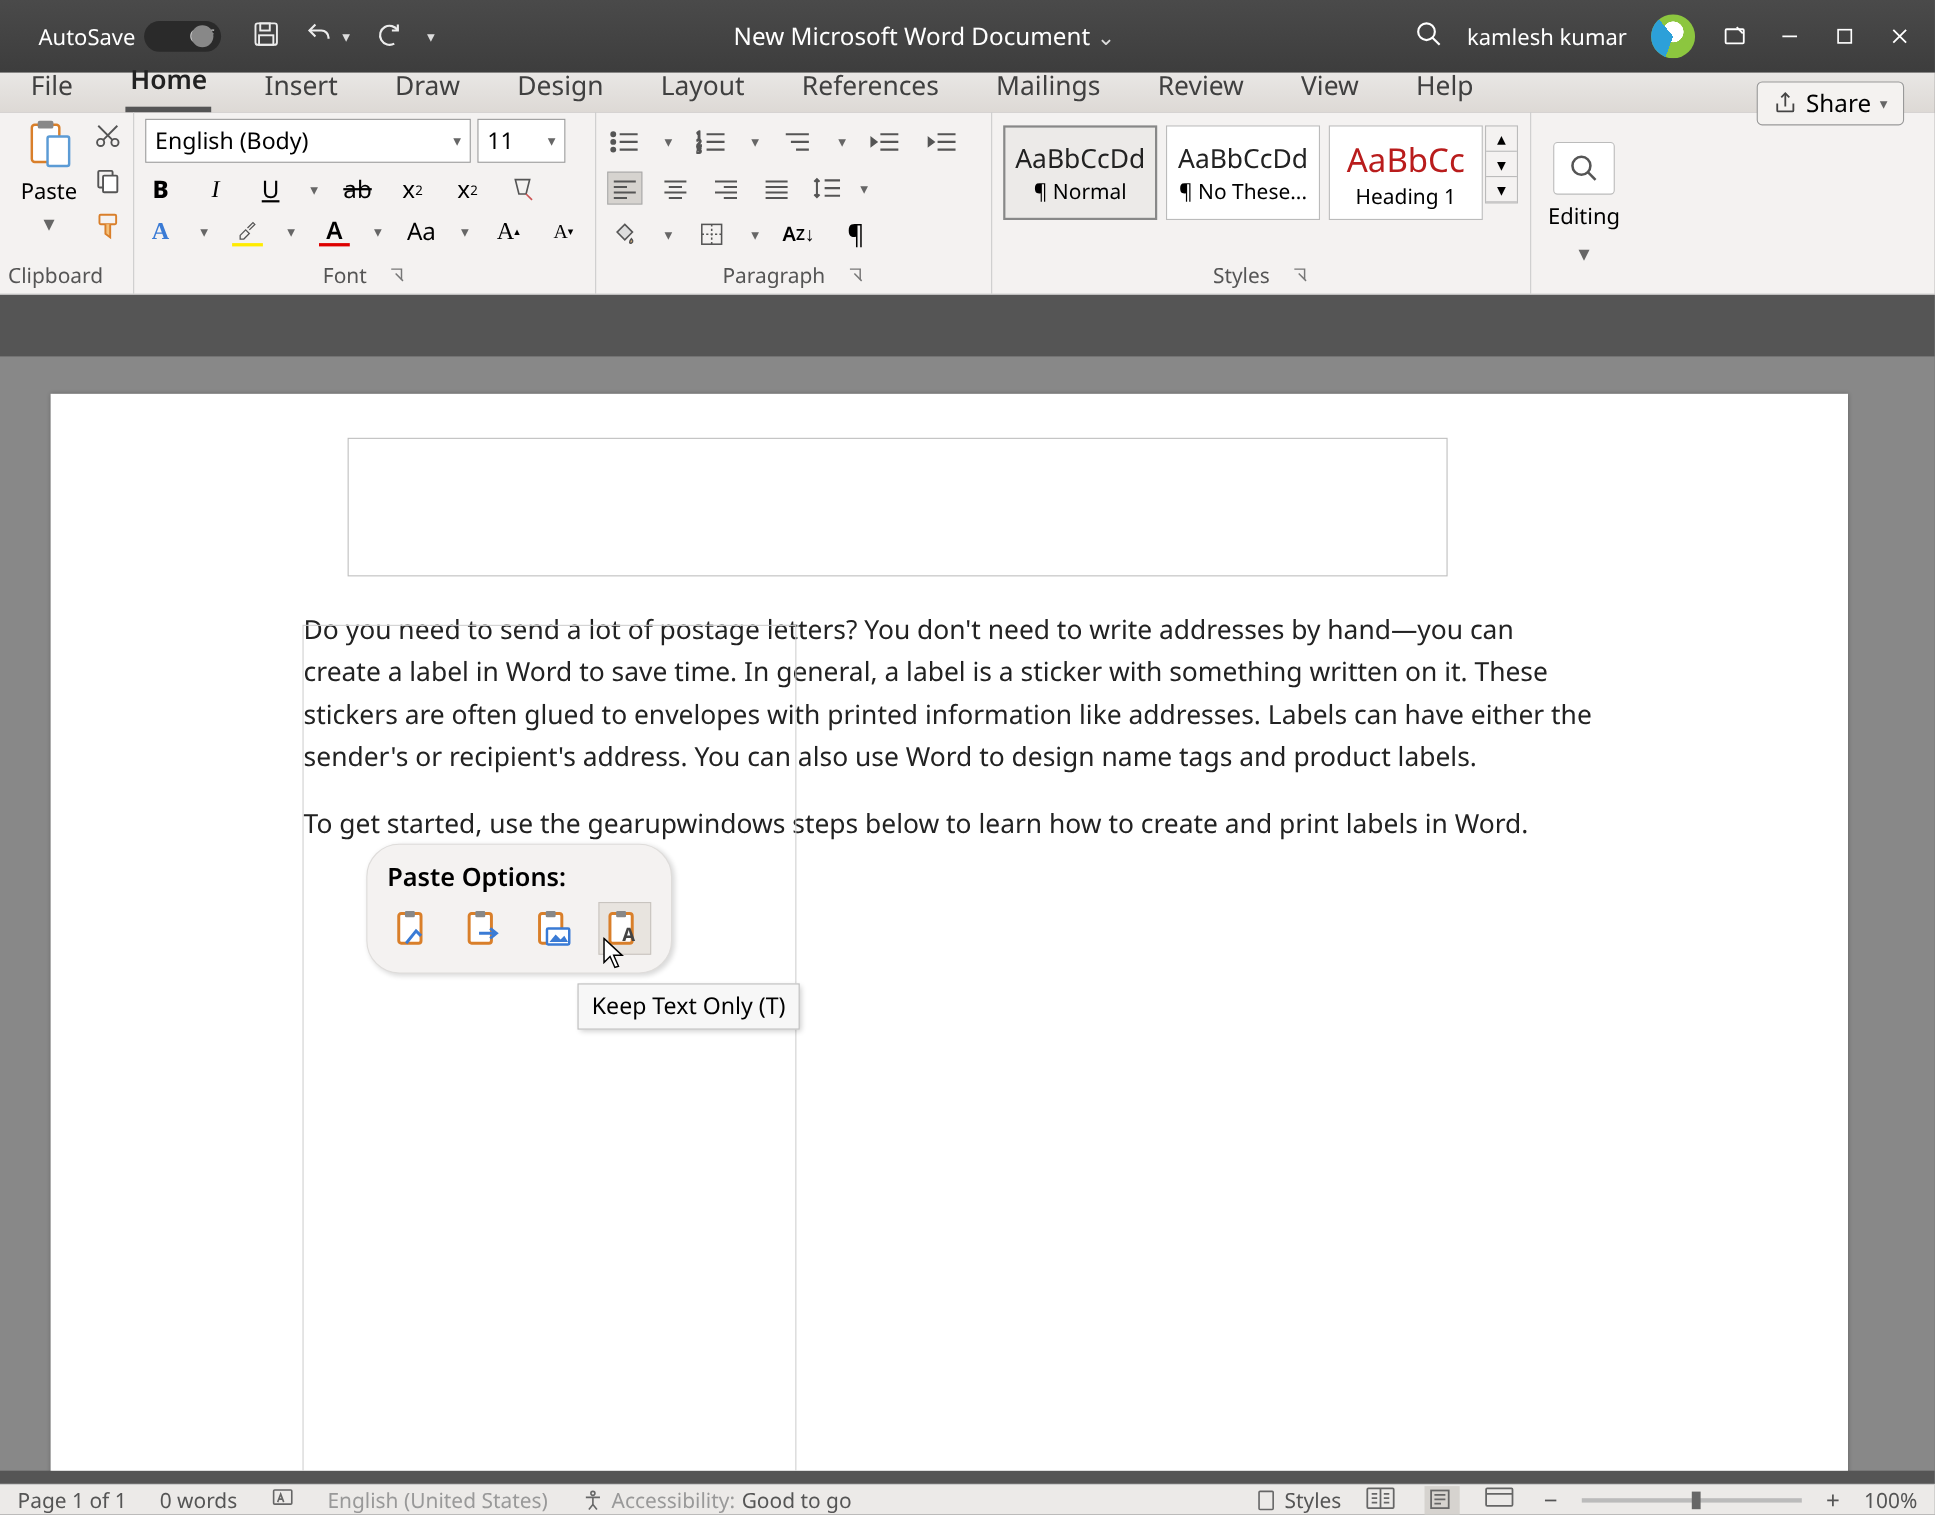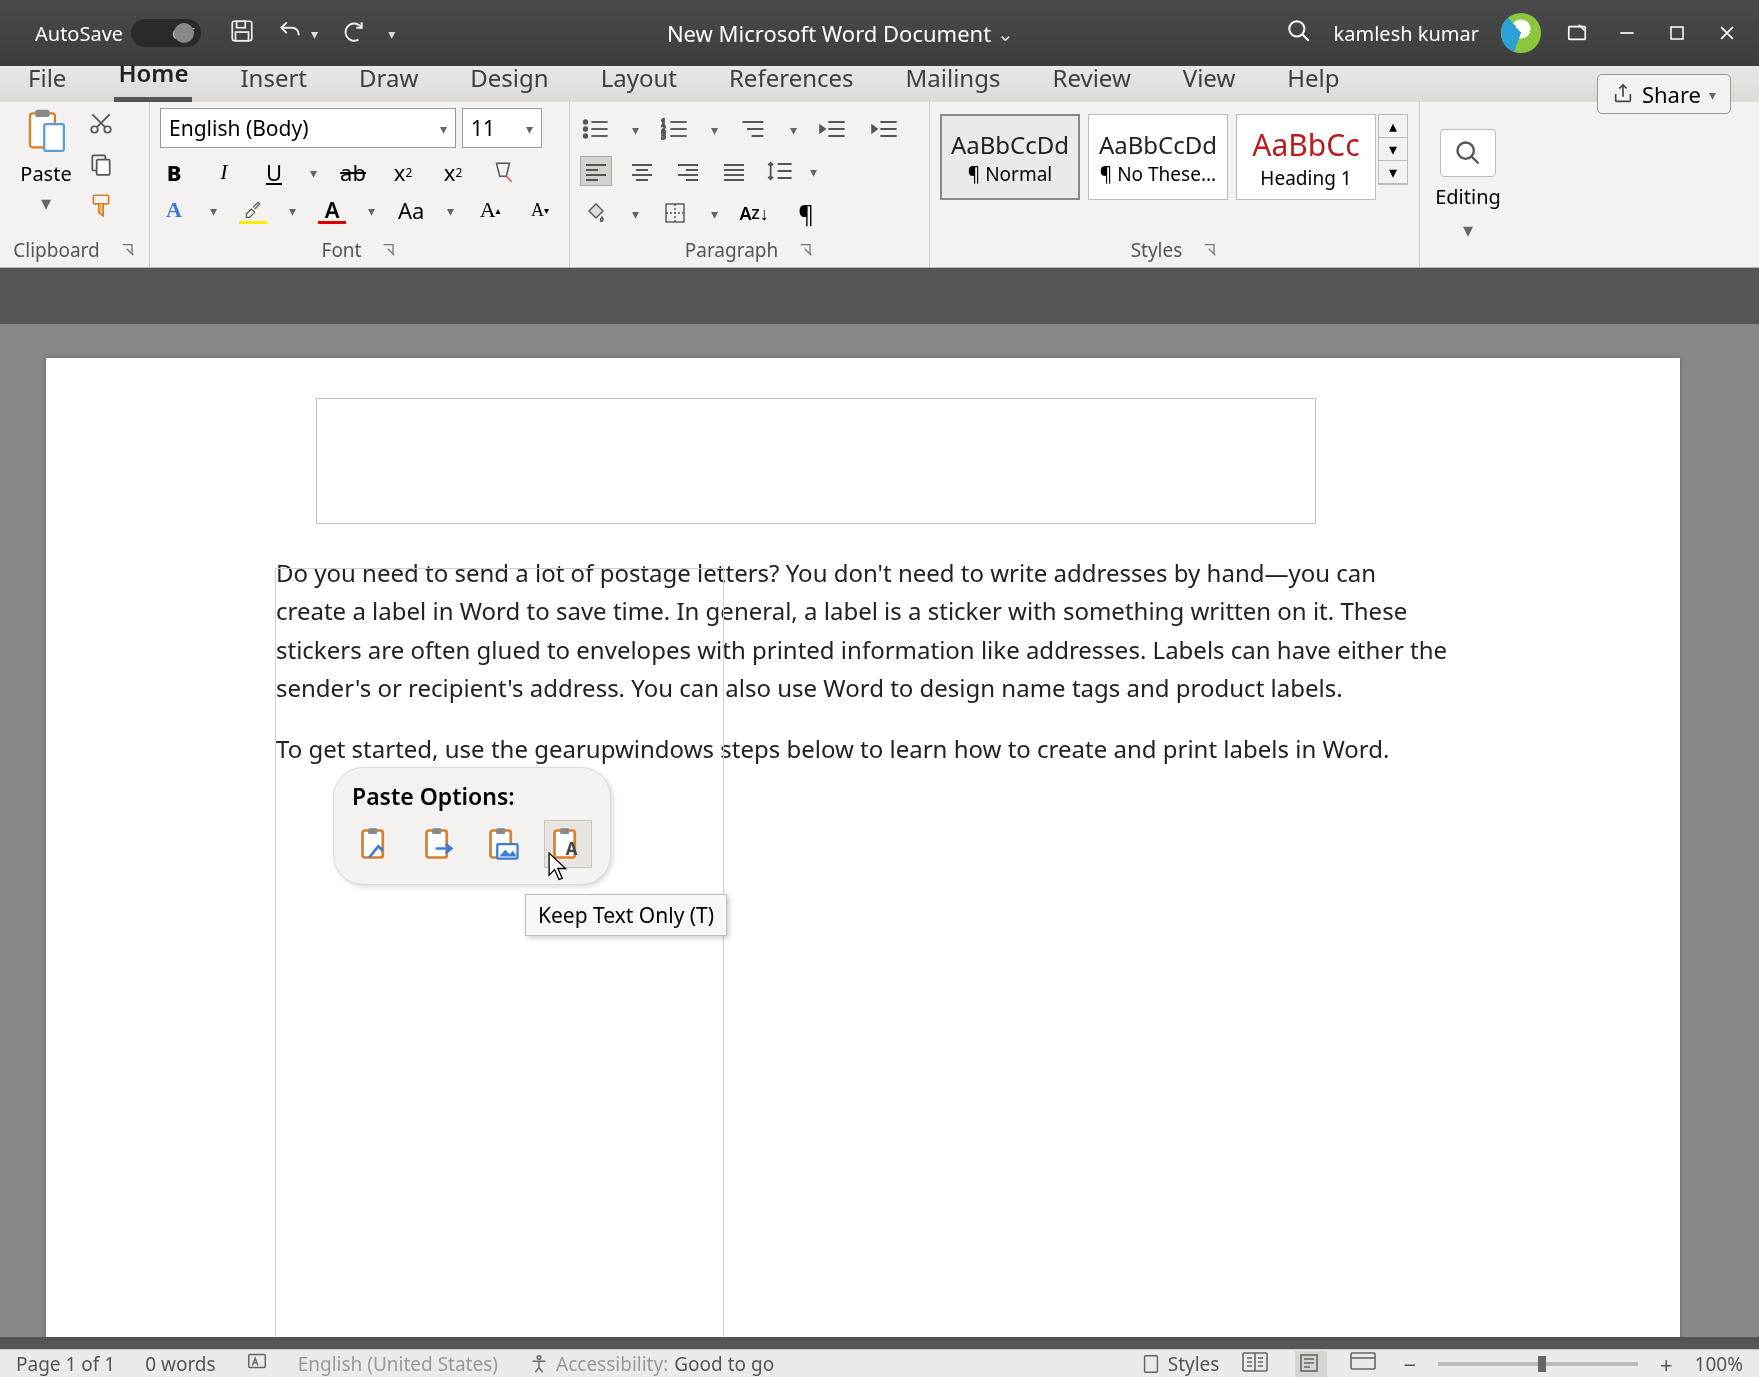--- a/index.html
+++ b/index.html
@@ -184,21 +184,21 @@
         <path d="M16 6l-4-4-4 4"></path>
         <path d="M12 2v13"></path>
       </svg>
     <span>Share</span>
     <span class="chev">▾</span>
   </div>
 </div>
 
 <div class="ribbon">
 
-  <div class="group clipboard" style="width:150px;">
+  <div class="group clipboard" style="width:122px;">
     <div class="group-body">
       <div class="big">
         <svg viewBox="0 0 48 56">
             <rect x="6" y="6" width="28" height="38" rx="3" fill="#fff" stroke="#d97f2a" stroke-width="2.5"></rect>
             <rect x="12" y="2" width="16" height="8" rx="2" fill="#888"></rect>
             <rect x="22" y="18" width="22" height="30" rx="2" fill="#fff" stroke="#5b9bd5" stroke-width="2.5"></rect>
           </svg>
         <span>Paste</span>
         <span class="chev">▾</span>
       </div>

